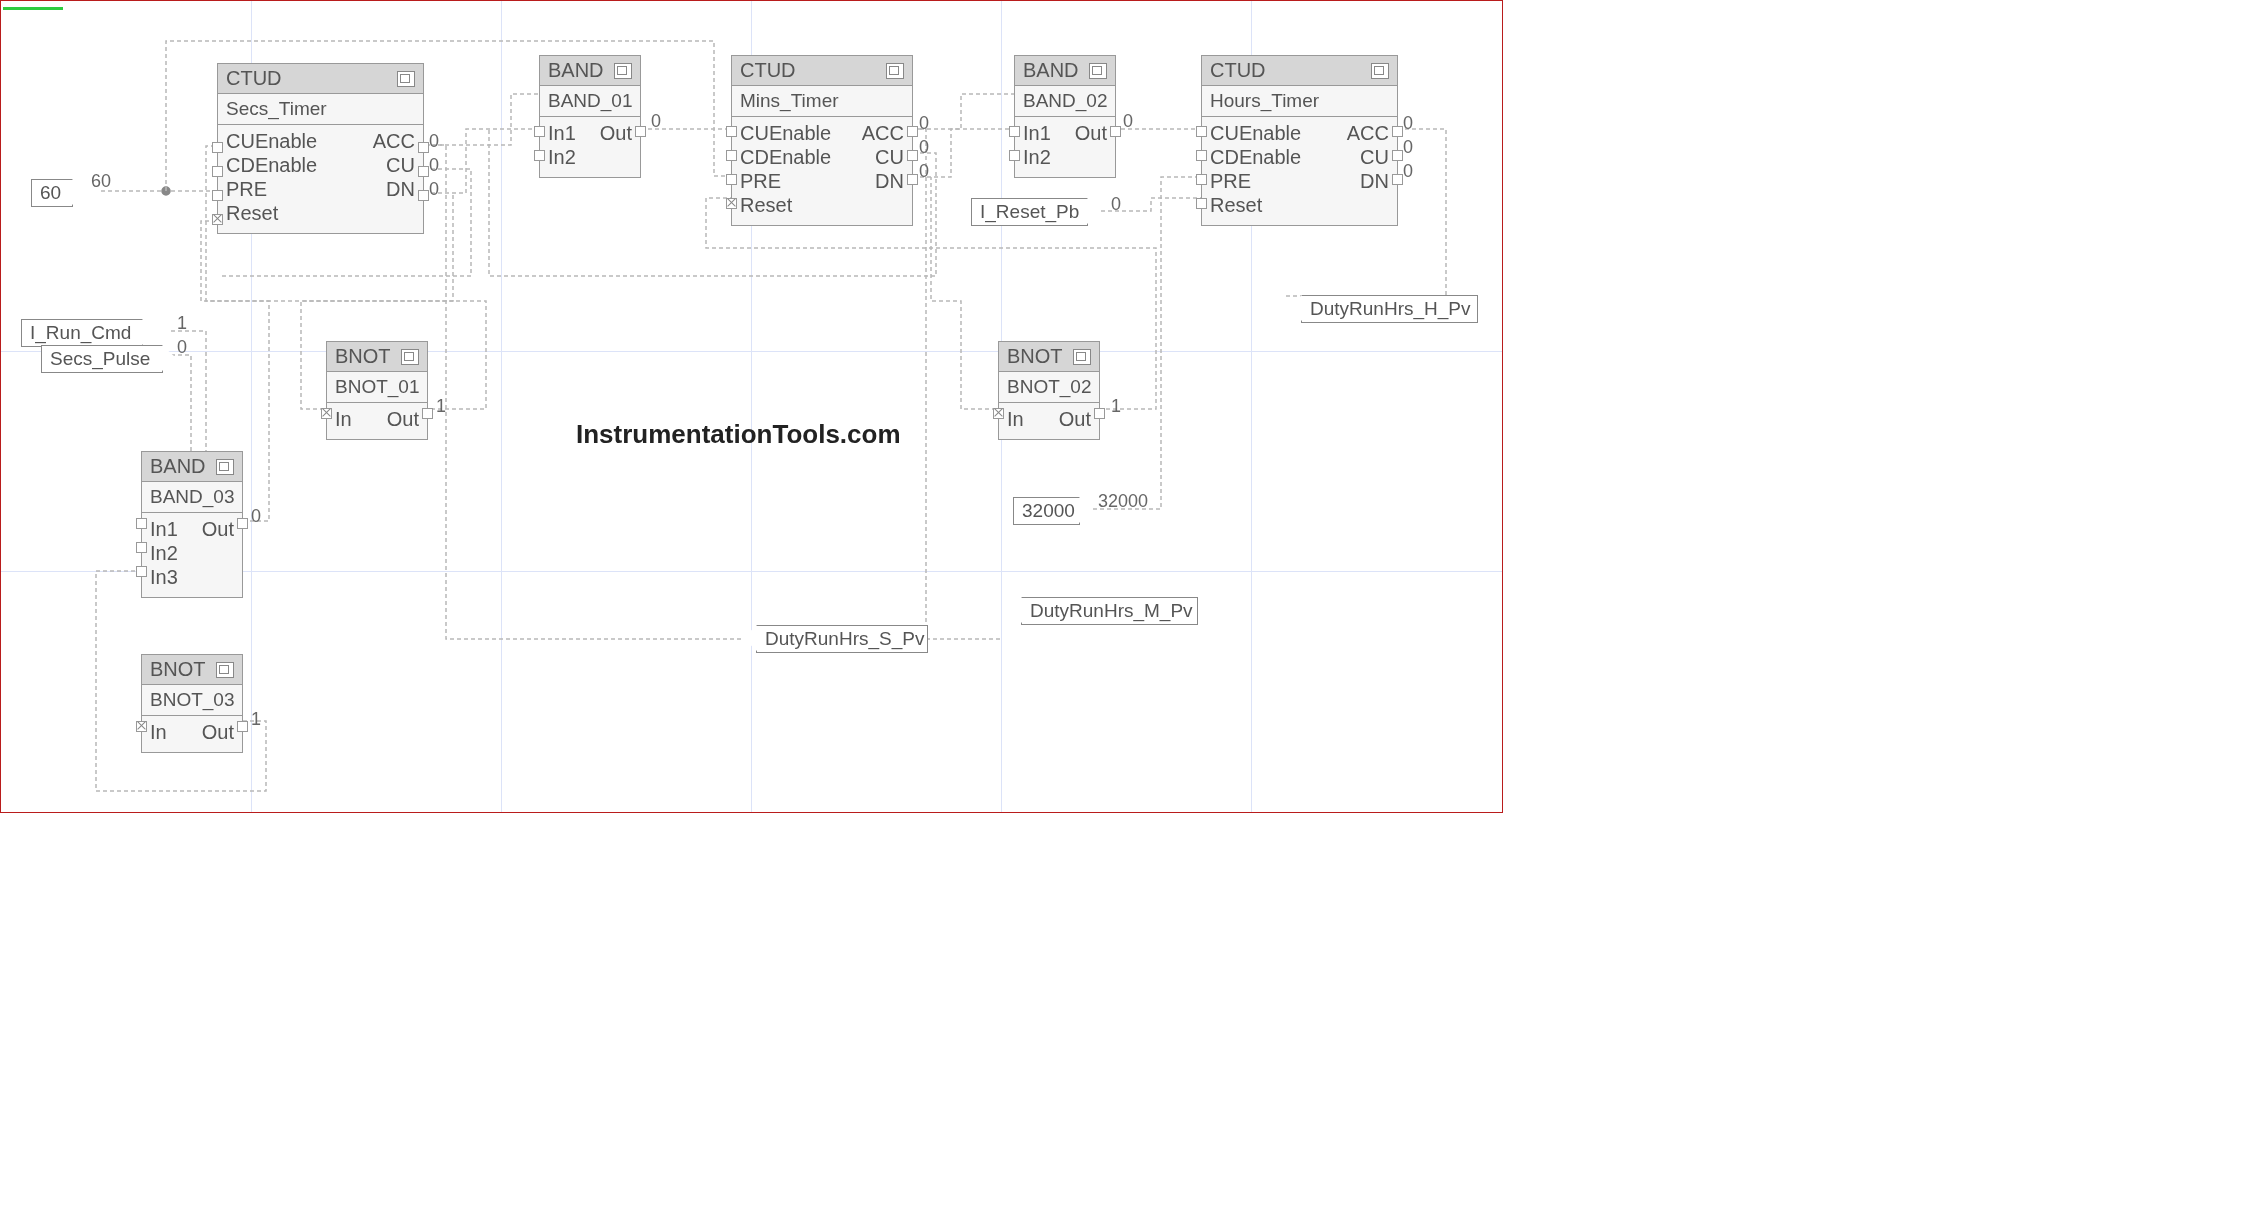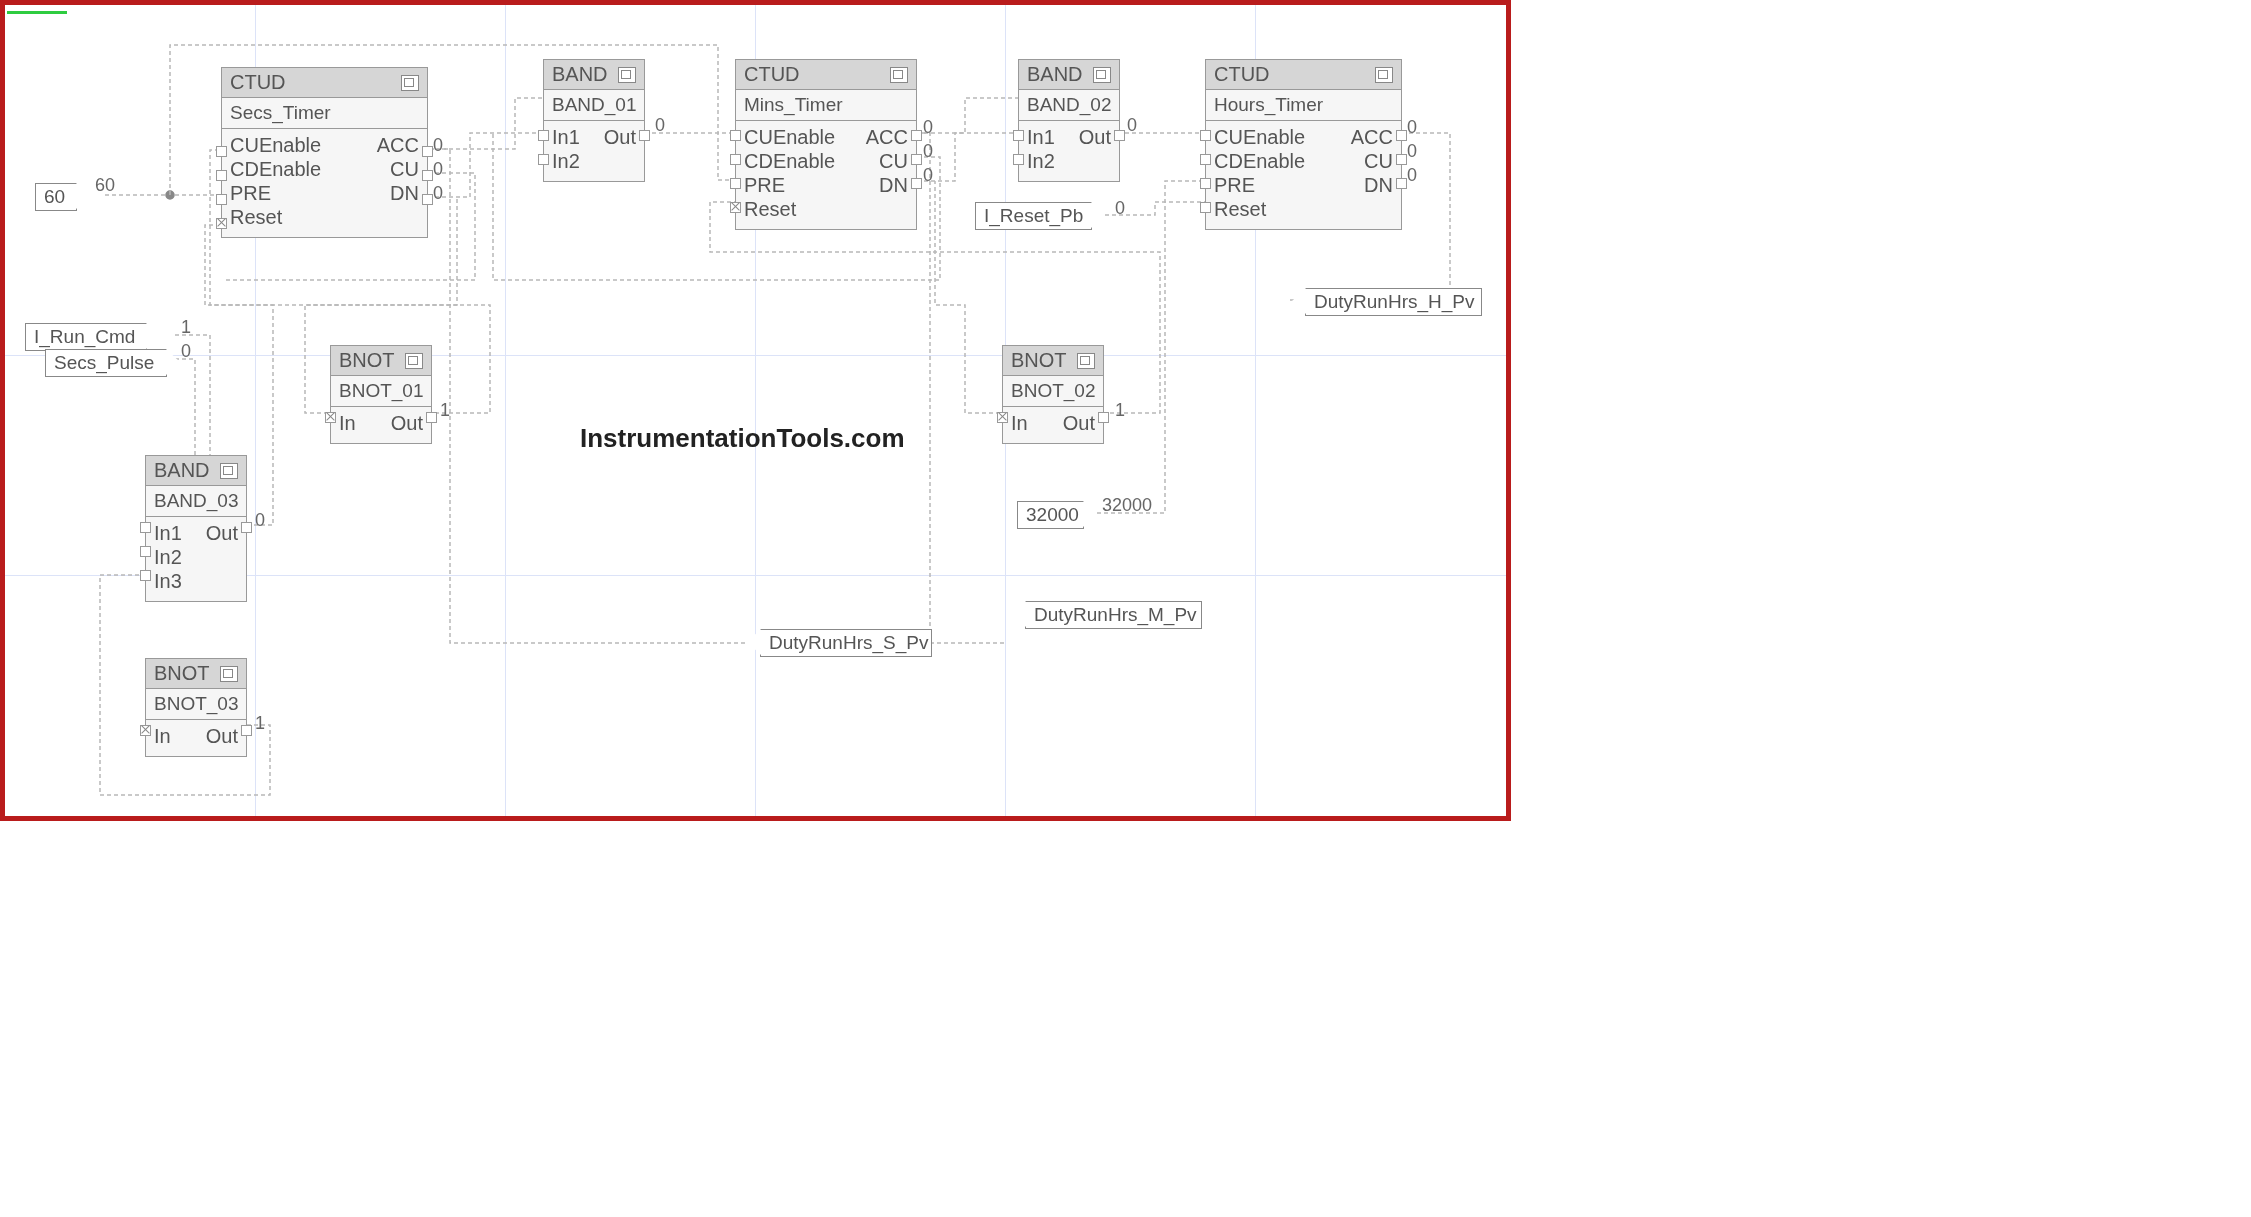--- a/index.html
+++ b/index.html
@@ -1,16 +1,16 @@
 <!DOCTYPE html>
 <html><head>
 <meta charset="utf-8">
 <style>
   html,body{margin:0;padding:0;background:#fff;font-family:"Segoe UI",Arial,Helvetica,sans-serif;font-size:20px;color:#555}
-  .canvas{position:relative;width:1501px;height:811px;margin:0;background:#fff;border:5px solid #b91c1c;overflow:hidden}
+  .canvas{position:relative;width:1501px;height:811px;margin:0;background:#fff;border:1px solid #b91c1c;overflow:hidden}
   .canvas::before{content:"";position:absolute;inset:2px 2px auto 2px;height:4px;border-bottom:3px solid #2ecc40;width:60px}
   
   .grid-v{position:absolute;top:0;bottom:0;border-left:1px solid #dce3f8}
   .grid-h{position:absolute;left:0;right:0;border-top:1px solid #dce3f8}
   
   .fb{position:absolute;border:1px solid #999;background:#f6f6f6}
   .fb .hdr{display:flex;justify-content:space-between;align-items:center;background:#d6d6d6;border-bottom:1px solid #999;padding:3px 8px;font-weight:400;color:#555}
   .fb .bico{width:16px;height:14px;border:1px solid #888;background:#fff;display:inline-block;position:relative}
   .fb .bico::after{content:"";position:absolute;left:2px;top:2px;width:8px;height:7px;border:1px solid #888}
   .fb .inst{border-bottom:1px solid #999;padding:4px 8px;font-size:19px}
@@ -328,21 +328,21 @@
     </div>
 
   <div class="tag right" style="left:755px;top:624px;width:170px">
       <span class="beak"></span>
       <span class="txt">DutyRunHrs_S_Pv</span>
     </div>
   <div class="tag right" style="left:1020px;top:596px;width:175px">
       <span class="beak"></span>
       <span class="txt">DutyRunHrs_M_Pv</span>
     </div>
-  <div class="tag right" style="left:1300px;top:283px;width:175px">
+  <div class="tag right" style="left:1300px;top:294px;width:175px">
       <span class="beak"></span>
       <span class="txt">DutyRunHrs_H_Pv</span>
     </div>
 
   <span class="w" style="left:90px;top:170px">60</span>
   <span class="w" style="left:428px;top:130px">0</span>
   <span class="w" style="left:428px;top:154px">0</span>
   <span class="w" style="left:428px;top:178px">0</span>
   <span class="w" style="left:650px;top:110px">0</span>
   <span class="w" style="left:918px;top:112px">0</span>

